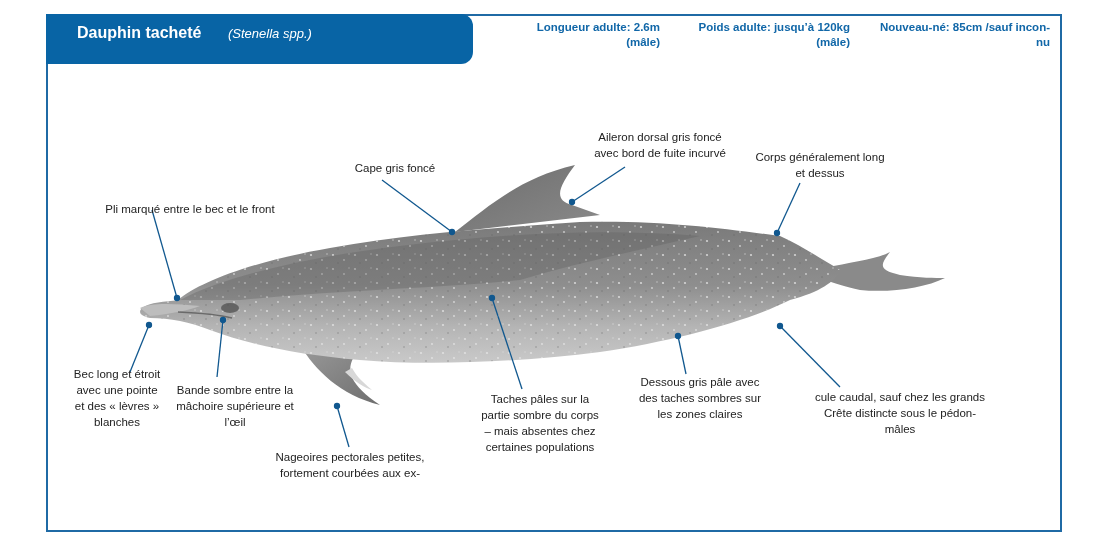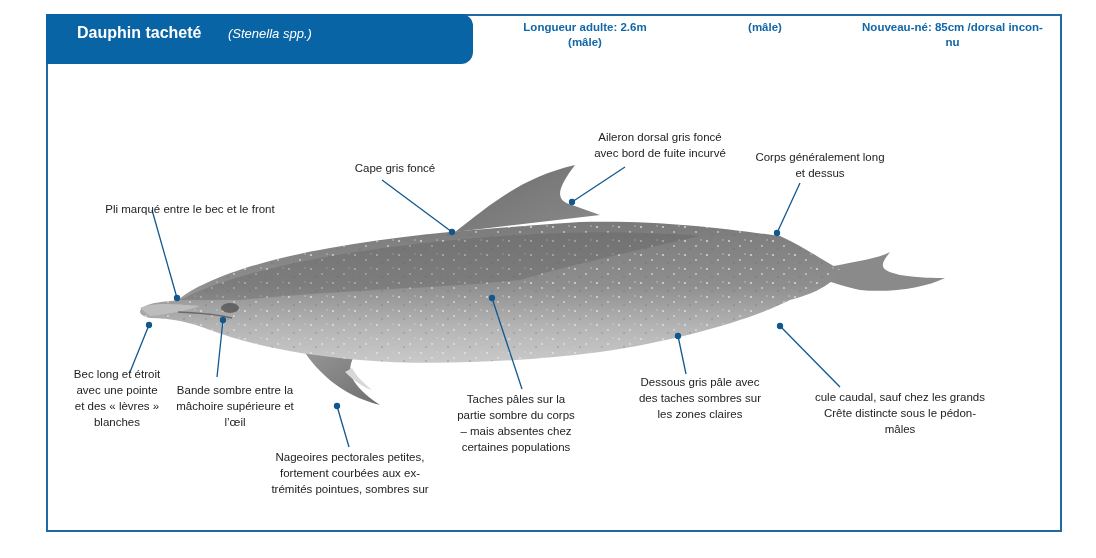--- a/index.html
+++ b/index.html
@@ -1,41 +1,42 @@
 <!DOCTYPE html>
 <html><head>
 <meta charset="utf-8">
 <style>
   html, body { margin:0; padding:0; background:#ffffff; }
   body { width:1096px; height:558px; position:relative; overflow:hidden; font-family:"Liberation Sans", sans-serif; }
   .frame { position:absolute; left:46px; top:14px; width:1012px; height:514px; border:2px solid #1f6aa5; border-radius:0; box-sizing:content-box; }
   .banner { position:absolute; left:46px; top:14px; width:427px; height:50px; background:#0864a5; border-bottom-right-radius:12px; border-top-right-radius:12px; }
   .title { position:absolute; left:77px; top:24px; color:#ffffff; font-weight:bold; font-size:16px; white-space:nowrap; }
   .sci { position:absolute; left:228px; top:26px; color:#ffffff; font-style:italic; font-size:13px; white-space:nowrap; }
-  .stat { position:absolute; top:20px; color:#1167a8; font-weight:bold; font-size:11.5px; text-align:center; line-height:15px; }
+  .stat { position:absolute; top:20px; color:#1167a8; font-weight:bold; font-size:11.5px; text-align:right; line-height:15px; }
   .lbl { position:absolute; color:#222; font-size:11.5px; line-height:16px; text-align:center; }
   svg.art { position:absolute; left:0; top:0; }
 </style>
 </head>
 <body>
 
 <div class="frame"></div>
 <div class="banner"></div>
 <div class="title">Dauphin tacheté</div>
 <div class="sci">(Stenella spp.)</div>
 
 <div class="stat" style="left:510px;width:150px;">
   <div>Longueur adulte: 2.6m</div>
   <div>(mâle)</div>
 </div>
 <div class="stat" style="left:680px;width:170px;">
+  <div>Poids adulte: jusqu’à 120kg</div>
   <div>(mâle)</div>
 </div>
 <div class="stat" style="left:855px;width:195px;">
-  <div>Nouveau-né: 85cm /dorsal incon-</div>
+  <div>Nouveau-né: 85cm /sauf incon-</div>
   <div>nu</div>
 </div>
 
 <svg class="art" width="1096" height="558" viewBox="0 0 1096 558">
   <defs>
     <linearGradient id="bodyGrad" x1="0" y1="0" x2="0" y2="1">
       <stop offset="0" stop-color="#7a7a7a"></stop>
       <stop offset="0.45" stop-color="#8e8e8e"></stop>
       <stop offset="0.75" stop-color="#b5b5b5"></stop>
       <stop offset="1" stop-color="#c9c9c9"></stop>
@@ -113,23 +114,22 @@
   <div>blanches</div>
 </div>
 <div class="lbl" style="left:160px;top:382px;width:150px;">
   <div>Bande sombre entre la</div>
   <div>mâchoire supérieure et</div>
   <div>l’œil</div>
 </div>
 <div class="lbl" style="left:250px;top:449px;width:200px;">
   <div>Nageoires pectorales petites,</div>
   <div>fortement courbées aux ex-</div>
-  <div>trémités pointues, sombres sur</div>
 </div>
-<div class="lbl" style="left:436px;top:391px;width:160px;">
+<div class="lbl" style="left:460px;top:391px;width:160px;">
   <div>Taches pâles sur la</div>
   <div>partie sombre du corps</div>
   <div>– mais absentes chez</div>
   <div>certaines populations</div>
 </div>
 <div class="lbl" style="left:625px;top:374px;width:150px;">
   <div>Dessous gris pâle avec</div>
   <div>des taches sombres sur</div>
   <div>les zones claires</div>
 </div>

